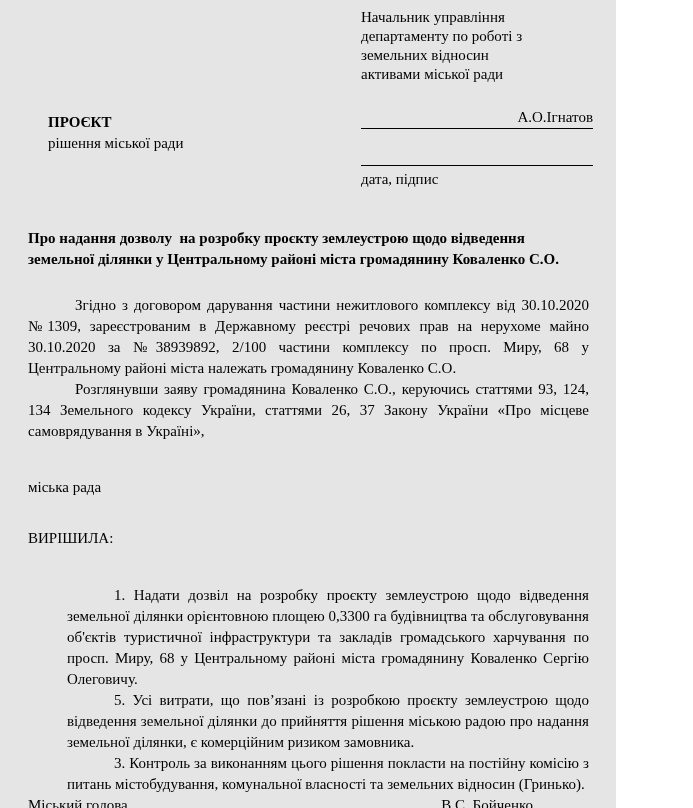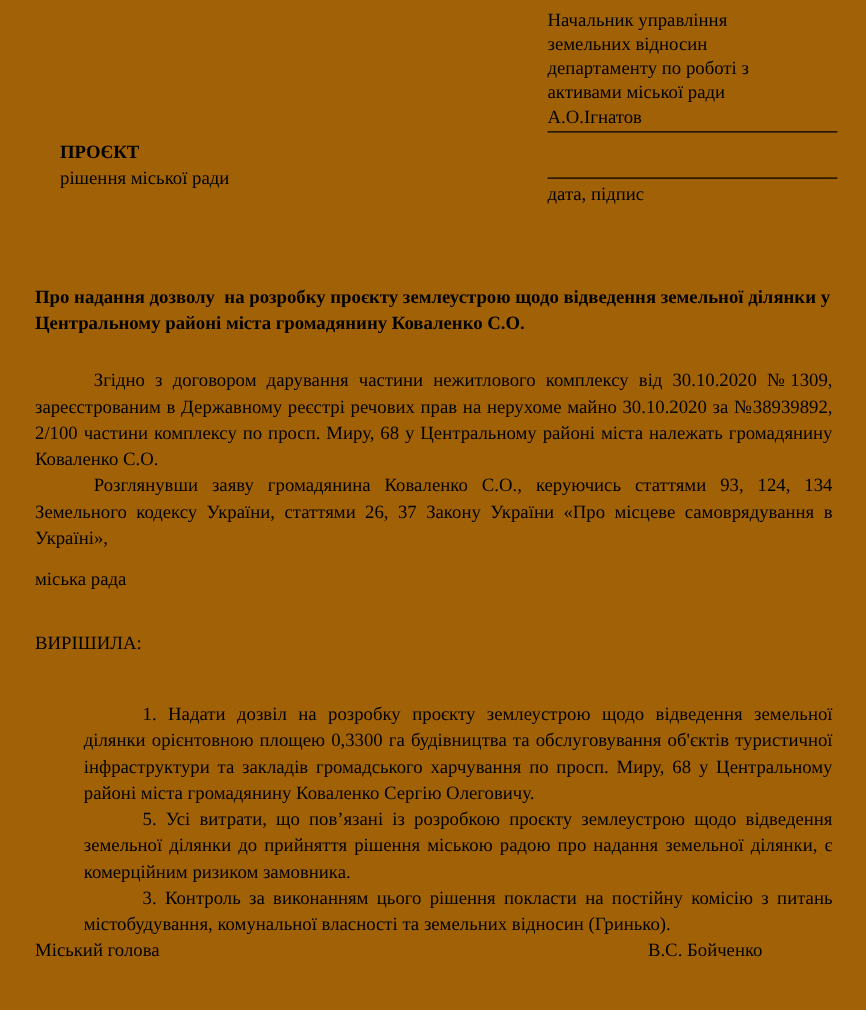--- a/index.html
+++ b/index.html
@@ -1,20 +1,20 @@
 <!DOCTYPE html>
 <html><head>
 <meta charset="utf-8">
 <style>
   html, body { margin: 0; padding: 0; background: #ffffff; }
   .page {
     position: relative;
-    width: 693px;
+    width: 616px;
     height: 808px;
-    background: #a16207;
+    background: #e5e5e5;
     color: #000000;
     font-family: "Liberation Serif", "DejaVu Serif", serif;
     font-size: 15px;
     line-height: 21px;
     box-sizing: border-box;
     padding: 0 27px 0 28px;
     overflow: hidden;
   }
 
   
@@ -22,22 +22,22 @@
 
   .approver-block {
     position: absolute;
     top: 8px;
     right: -4px;
     width: 232px;
   }
   .approver-title { line-height: 19px; }
   .approver-line { white-space: nowrap; }
   .signer-name {
-    margin-top: 2px;
-    text-align: left;
+    margin-top: 25px;
+    text-align: right;
     line-height: 17px;
     padding-bottom: 2px;
     border-bottom: 1px solid #000000;
   }
   .blank-sign-line {
     height: 36px;
     border-bottom: 1px solid #000000;
   }
   .sign-caption {
     text-align: left;
@@ -59,21 +59,21 @@
     font-weight: bold;
     text-align: left;
     white-space: pre-wrap;
   }
   .para {
     margin: 0;
     text-align: justify;
     text-indent: 47px;
   }
   .p-first { margin-top: 25px; }
-  .council-line { margin-top: 12px; }
+  .council-line { margin-top: 35px; }
   .resolved-line { margin-top: 30px; }
   .items { margin-top: 36px; margin-left: 39px; }
 
   
   .footer {
     display: flex;
     justify-content: space-between;
     align-items: baseline;
     margin-top: 0;
   }
@@ -82,22 +82,22 @@
 </head>
 <body>
 
 <div class="page">
 
   <div class="header">
 
     <div class="approver-block">
       <div class="approver-title">
         <div class="approver-line">Начальник управління</div>
+        <div class="approver-line">департаменту по роботі з</div>
         <div class="approver-line">земельних відносин</div>
-        <div class="approver-line">департаменту по роботі з</div>
         <div class="approver-line">активами міської ради</div>
       </div>
       <div class="signer-name">А.О.Ігнатов</div>
       <div class="blank-sign-line"></div>
       <div class="sign-caption">дата, підпис</div>
     </div>
 
     <div class="title-block">
       <div class="title-main">ПРОЄКТ</div>
       <div class="title-sub">рішення міської ради</div>

